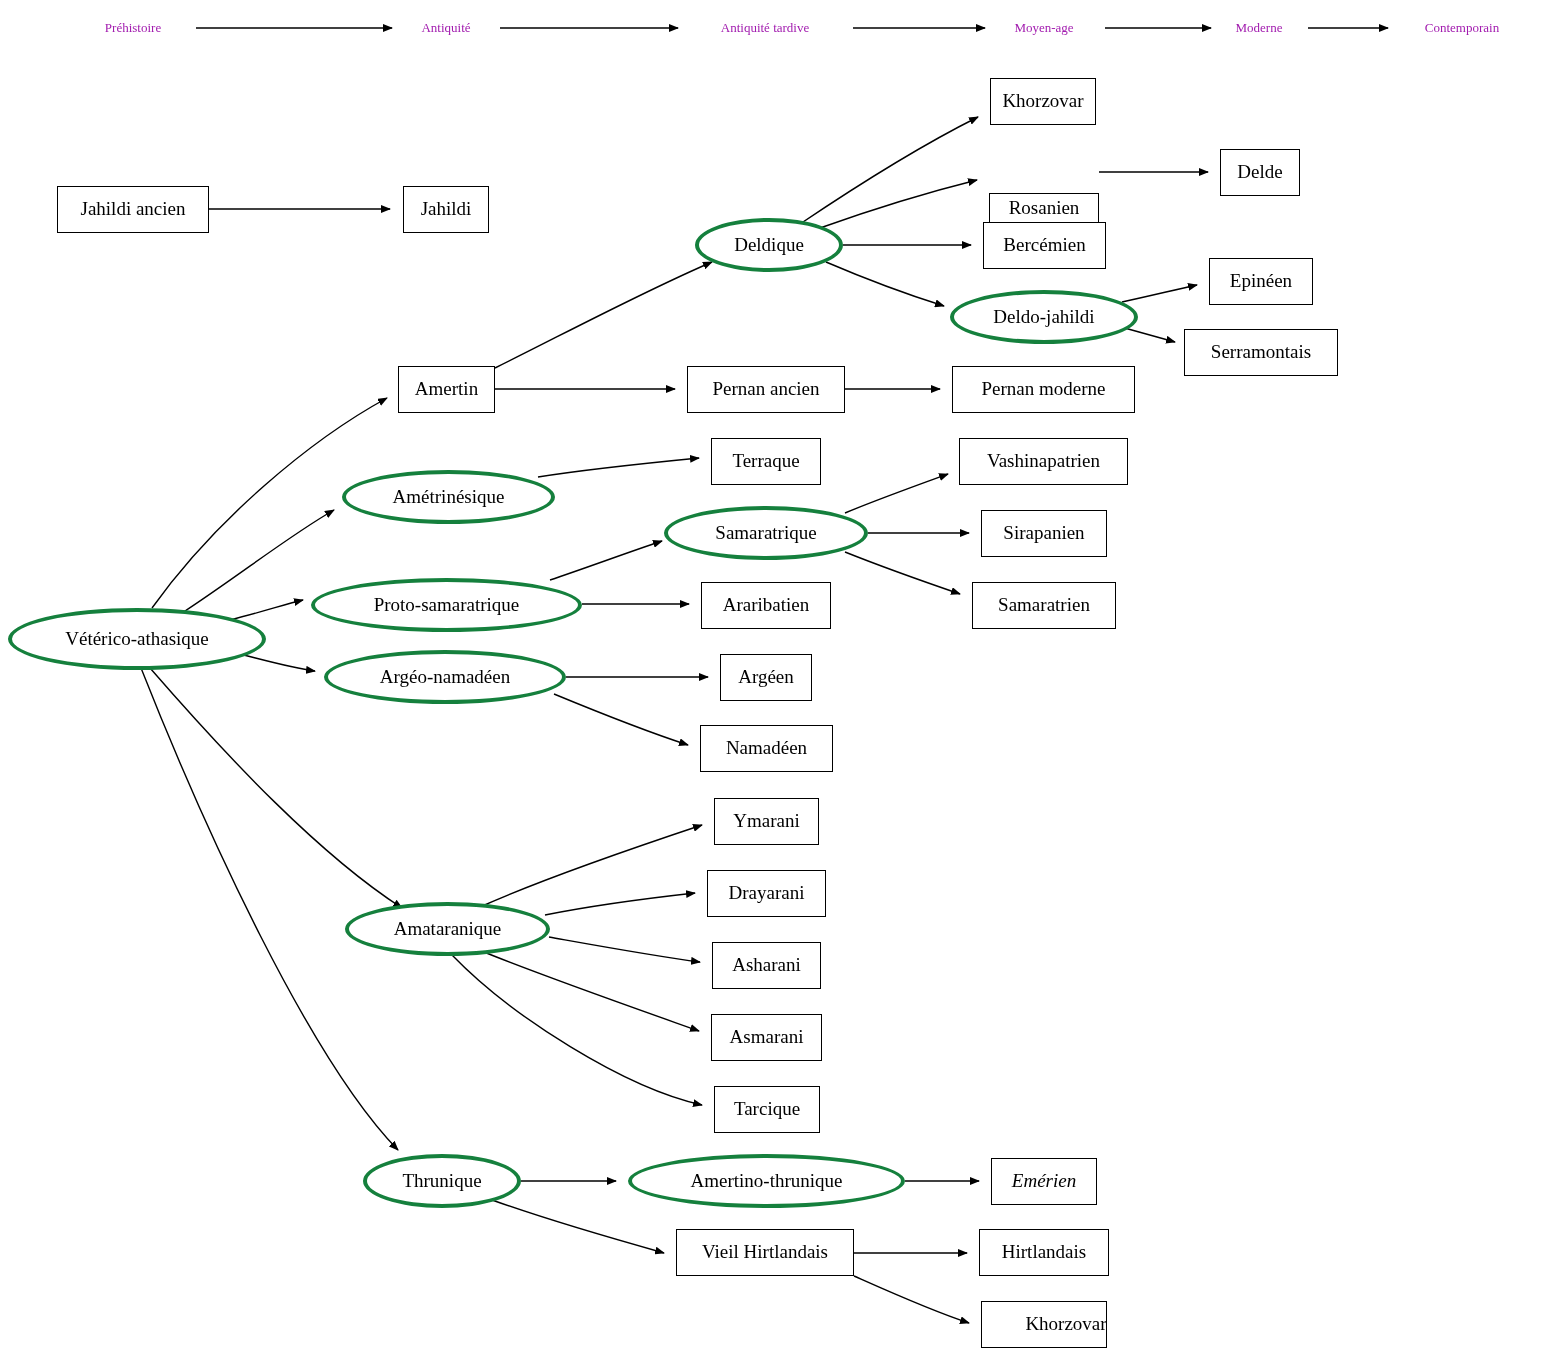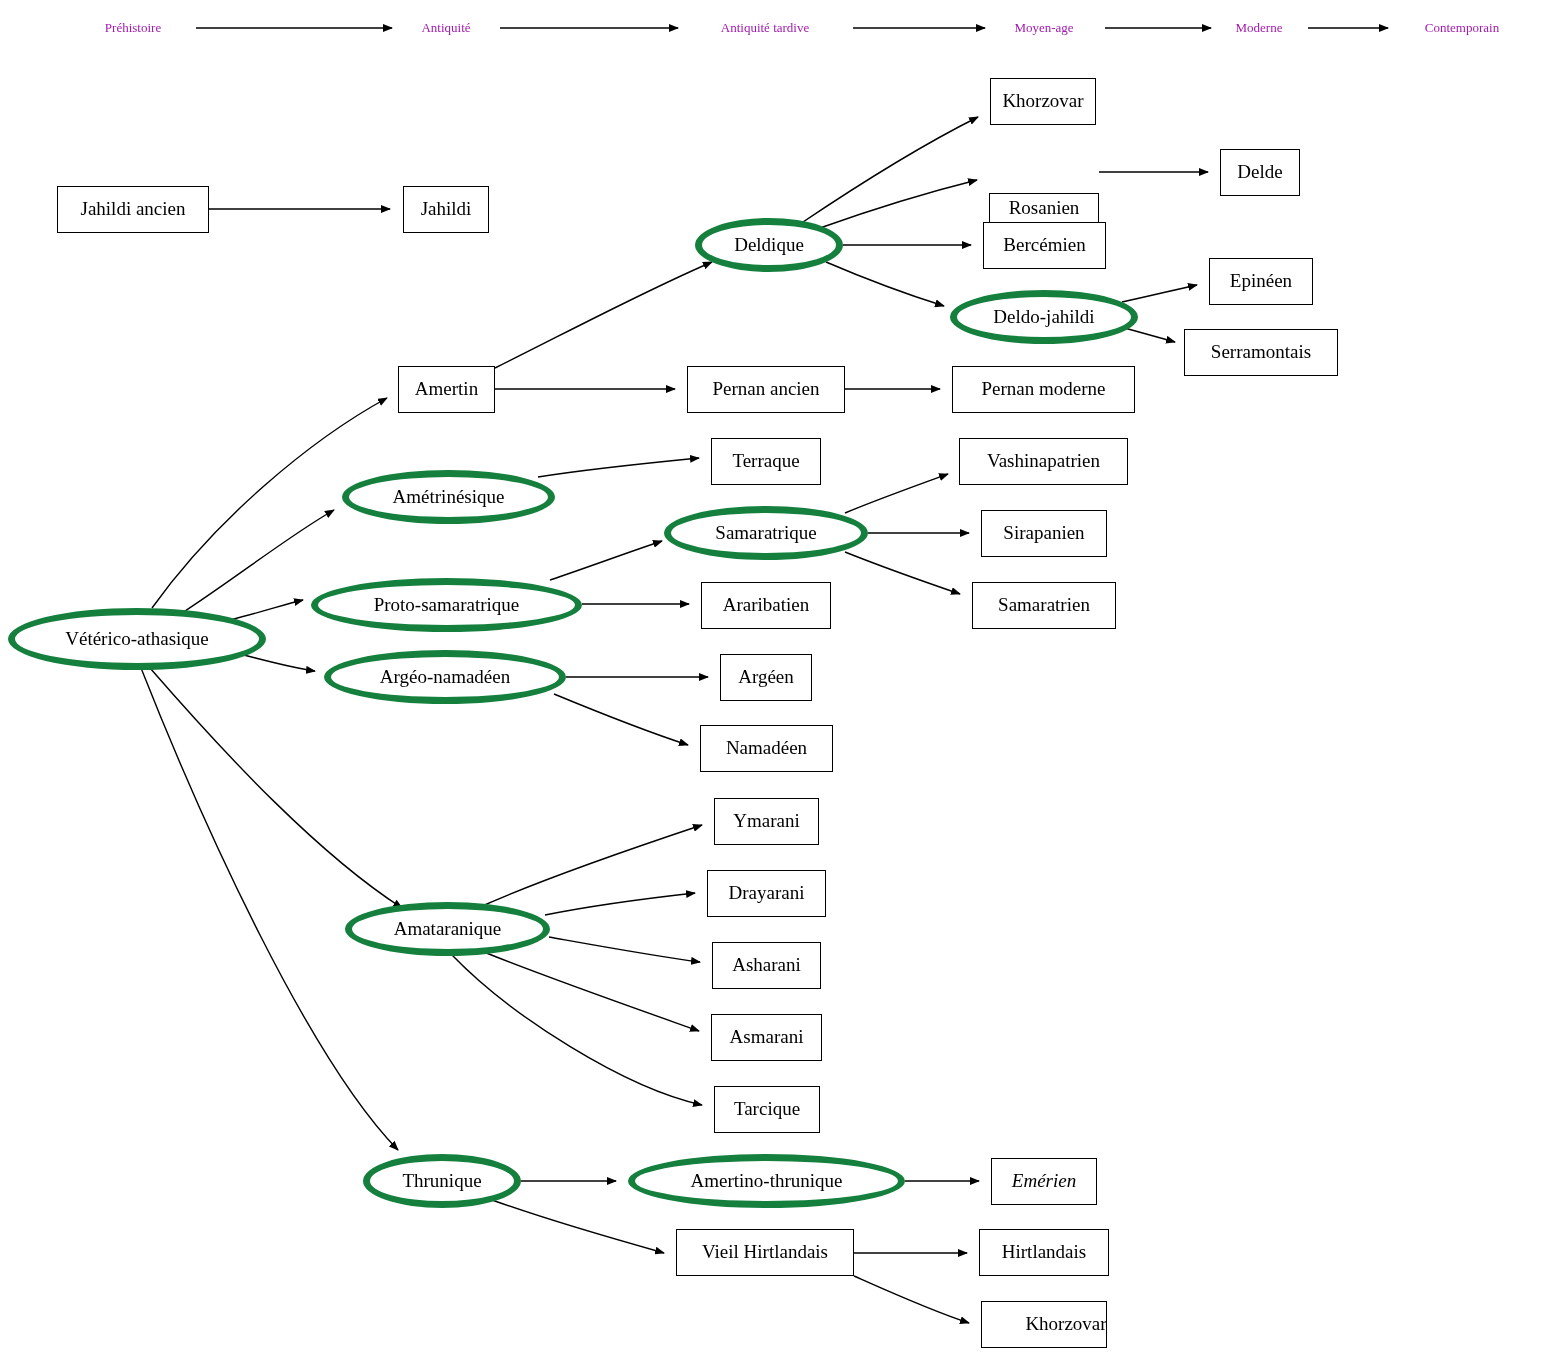--- a/index.html
+++ b/index.html
@@ -32,21 +32,21 @@
     color: #000000;
     font-size: 19px;
     line-height: 1.1;
     white-space: nowrap;
     background: #ffffff;
   }
   .node.box {
     border: 1px solid #000000;
   }
   .node.ellipse {
-    border: 7px solid #15803d;
+    border: 4px solid #15803d;
     border-radius: 50%;
   }
   .timeline-label {
     position: absolute;
     color: #a21caf;
     font-size: 13px;
     white-space: nowrap;
     transform: translate(-50%, -50%);
   }
 </style>

